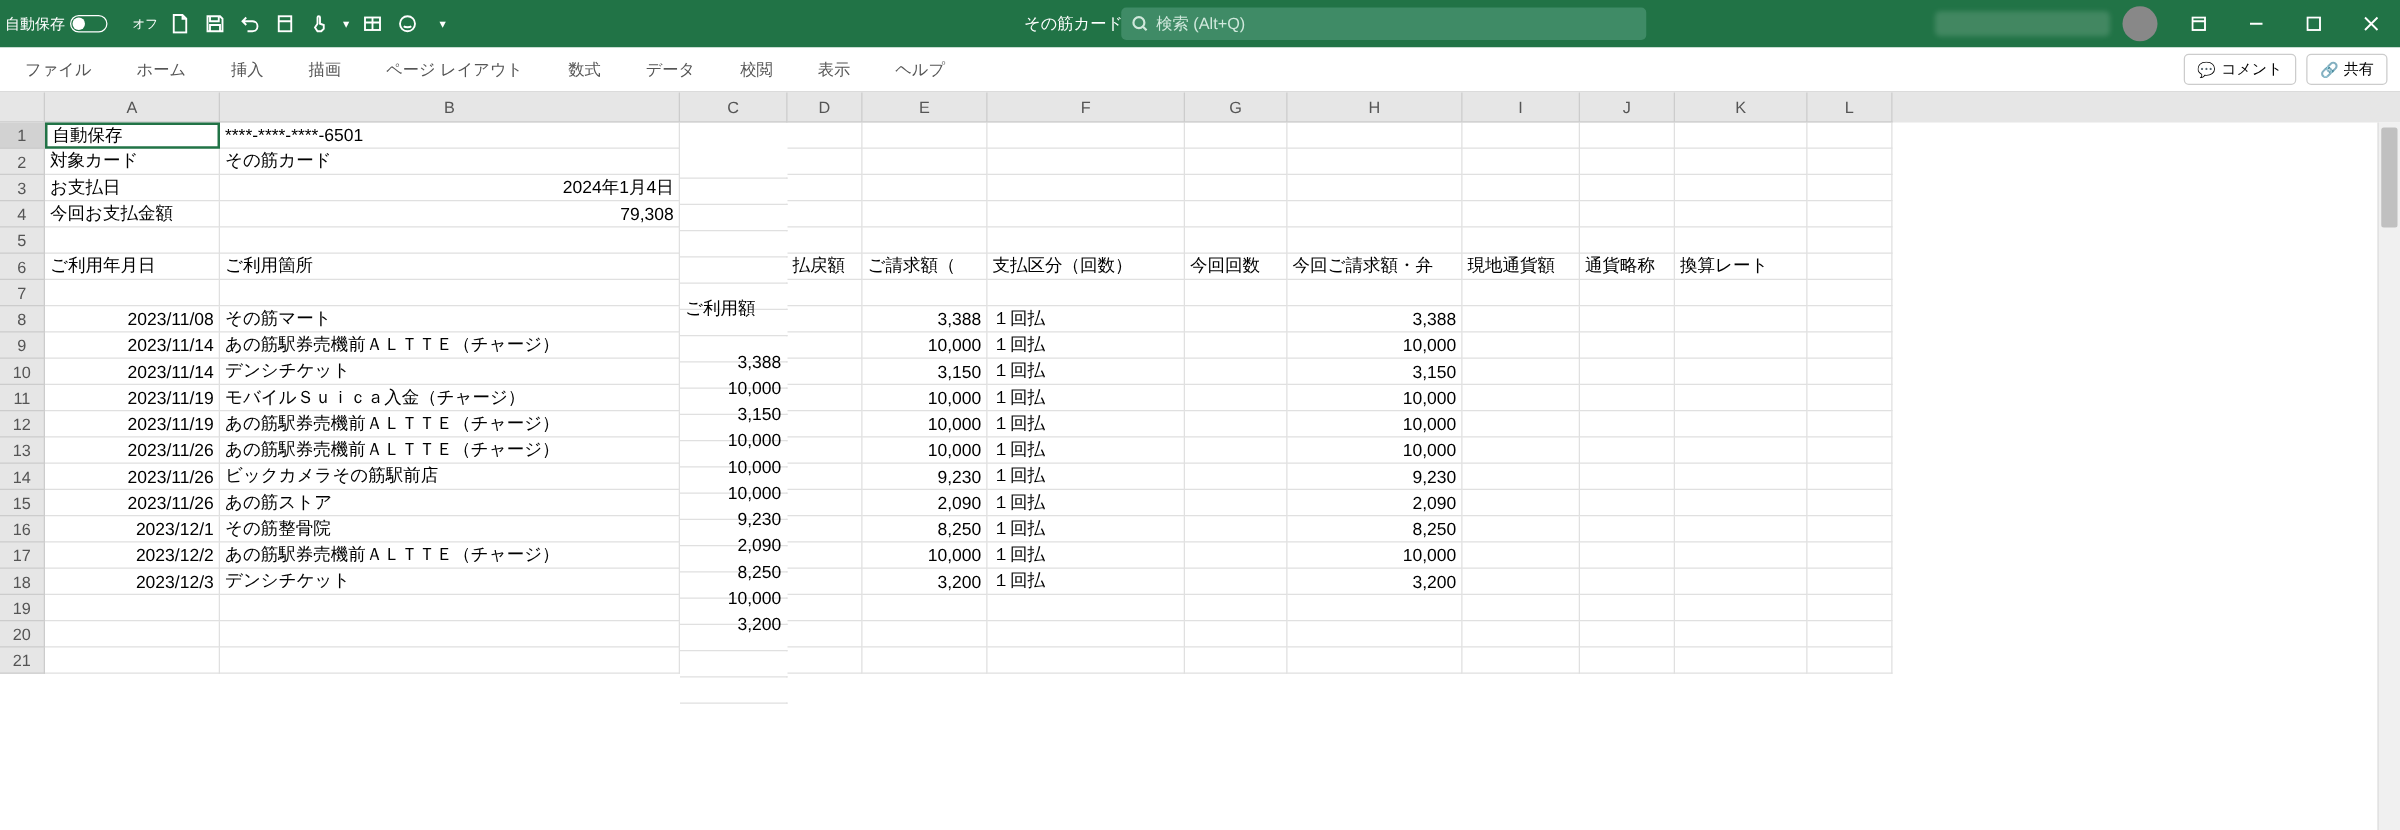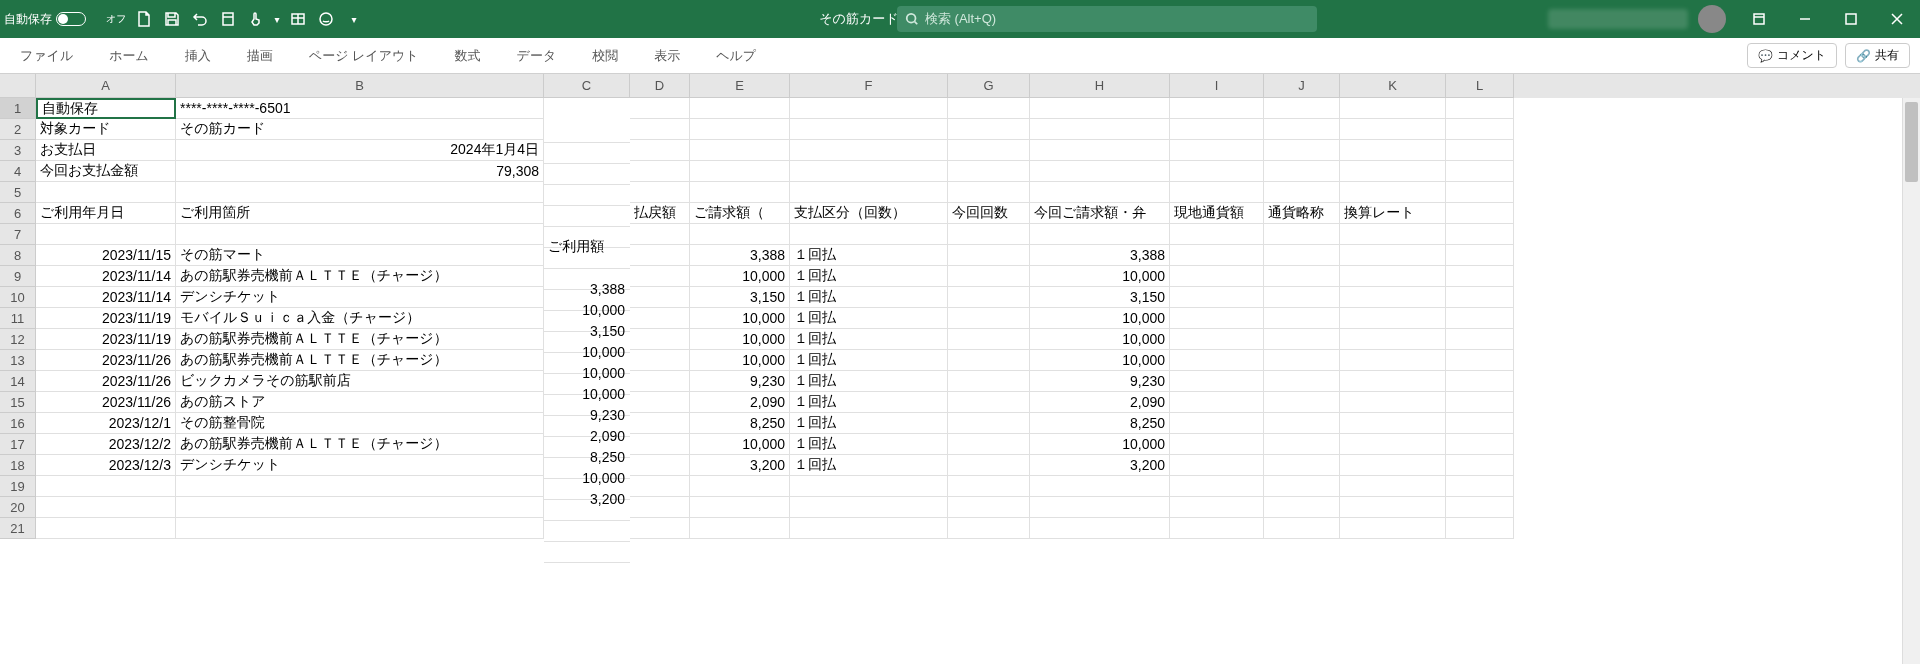--- a/index.html
+++ b/index.html
@@ -295,21 +295,21 @@
           <div class="cell colE"></div>
           <div class="cell colF"></div>
           <div class="cell colG"></div>
           <div class="cell colH"></div>
           <div class="cell colI"></div>
           <div class="cell colJ"></div>
           <div class="cell colK"></div>
           <div class="cell colL"></div>
         </div>
         <div class="row">
-          <div class="cell colA r">2023/11/15</div>
+          <div class="cell colA r">2023/11/08</div>
           <div class="cell colB">その筋マート</div>
           <div class="cell colC r">3,388</div>
           <div class="cell colD r"></div>
           <div class="cell colE r">3,388</div>
           <div class="cell colF">１回払</div>
           <div class="cell colG r"></div>
           <div class="cell colH r">3,388</div>
           <div class="cell colI"></div>
           <div class="cell colJ"></div>
           <div class="cell colK"></div>

